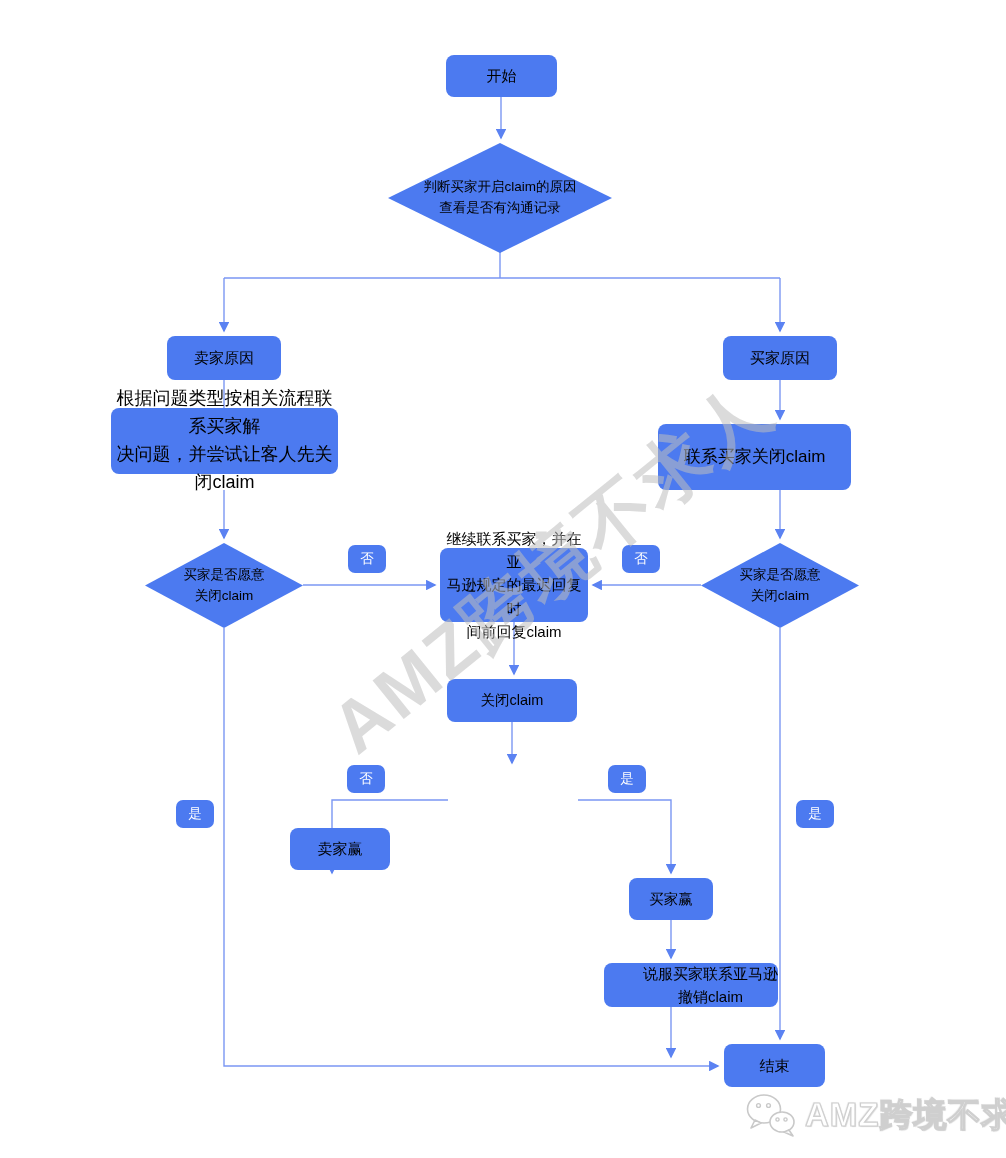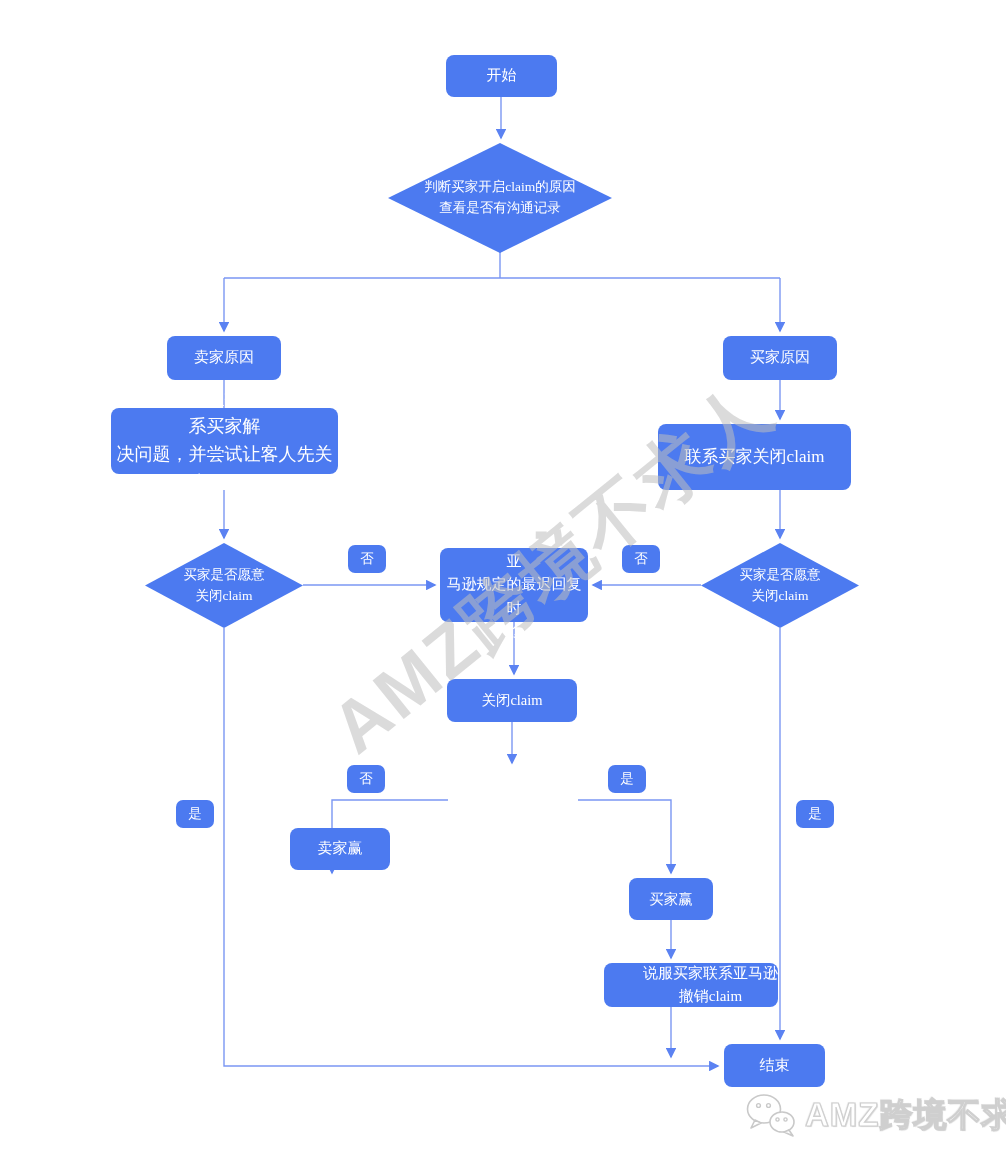--- a/index.html
+++ b/index.html
@@ -2,23 +2,23 @@
 <html><head>
 <meta charset="utf-8">
 <style>
   html,body{margin:0;padding:0;background:#fff;}
   .canvas{
     position:relative;width:1006px;height:1158px;background:#ffffff;
     font-family:"Liberation Sans","DejaVu Sans",sans-serif;overflow:hidden;
   }
   .connectors{position:absolute;left:0;top:0;z-index:1;}
   .node{
-    position:absolute;z-index:2;background:#4c7af0;color:#ffffff;
+    position:absolute;z-index:2;background:#4c7af0;color:#000000;
     display:flex;align-items:center;justify-content:center;text-align:center;
-    border-radius:8px;white-space:pre-line;line-height:1.55;font-size:14px;font-family:Liberation Serif, serif;
+    border-radius:8px;white-space:pre-line;line-height:1.55;font-size:14px;
   }
   .diamond{border-radius:0;clip-path:polygon(50% 0,100% 50%,50% 100%,0 50%);}
   .badge{
     position:absolute;z-index:2;background:#4c7af0;color:#fff;border-radius:7px;
     width:38px;height:28px;display:flex;align-items:center;justify-content:center;
     font-size:13.5px;
   }
   .watermark{
     position:absolute;z-index:5;left:252px;top:528px;width:600px;height:80px;
     display:flex;align-items:center;justify-content:center;

